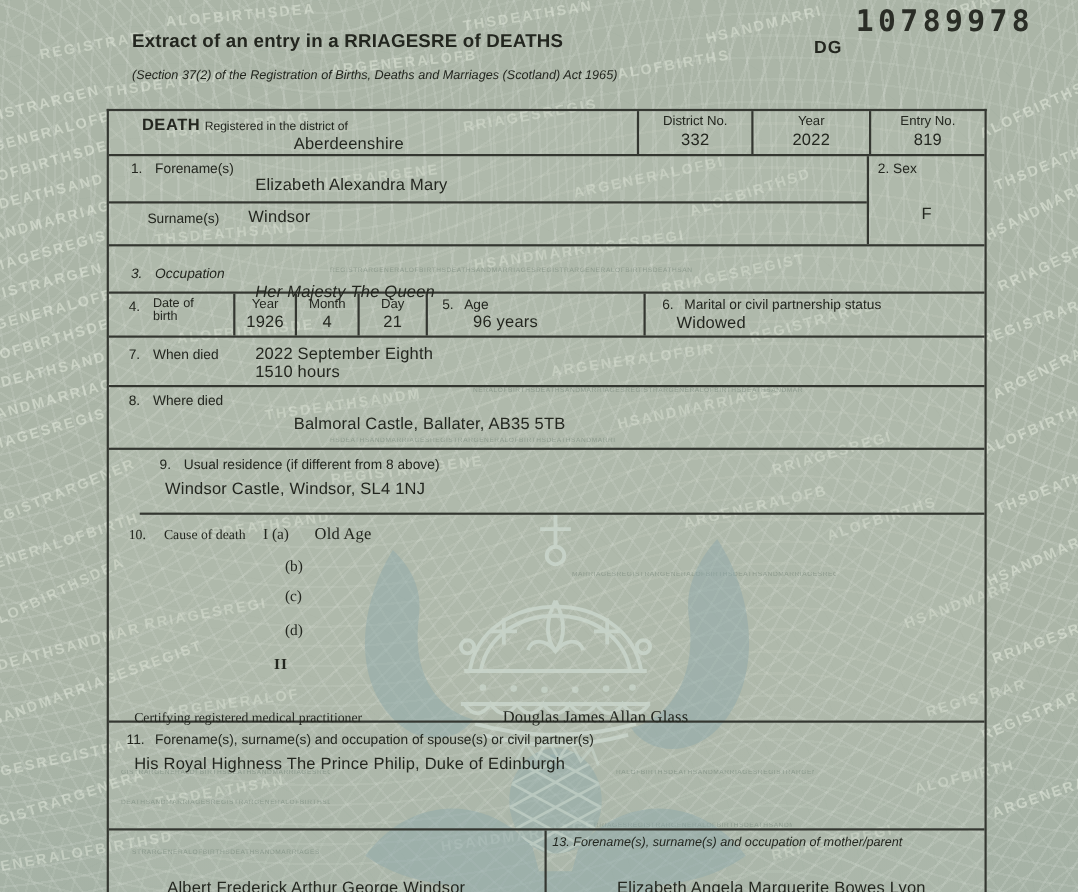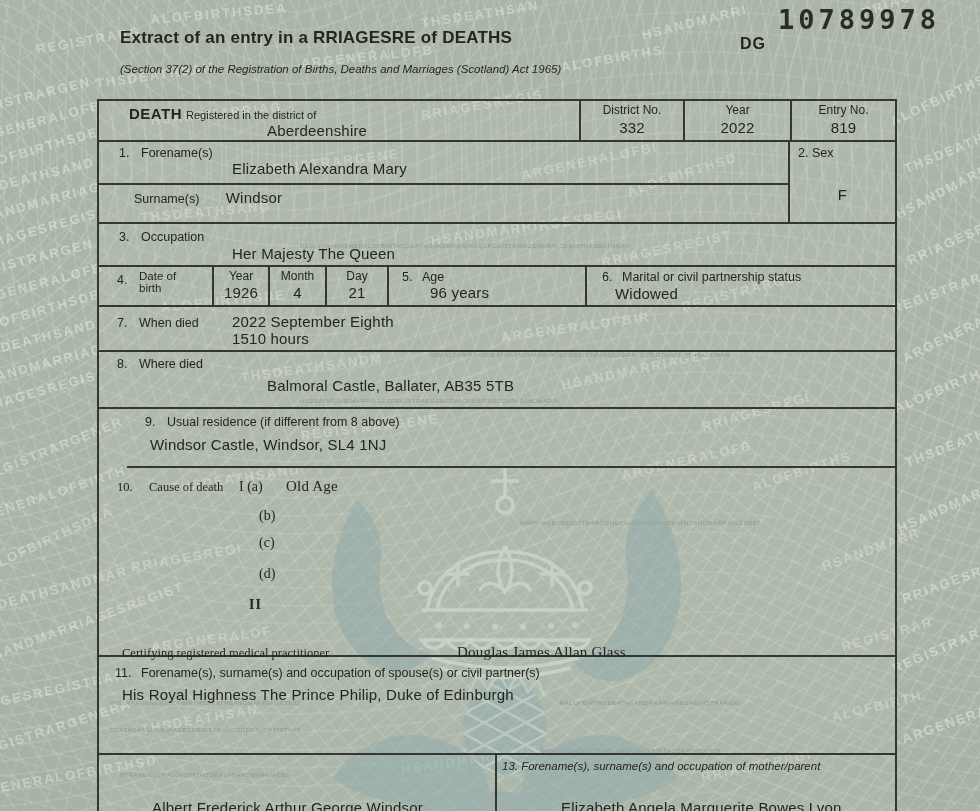--- a/index.html
+++ b/index.html
@@ -61,21 +61,21 @@
   .row23{height:82px;}
   .r23left{flex:1;display:flex;flex-direction:column;}
   .r2a{height:43px;box-sizing:border-box;border-bottom:2px solid #343731;padding:4px 0 0 20px;}
   .r2a .val{margin-left:113px;margin-top:0;}
   .r2b{flex:1;padding:4px 0 0 35px;}
   .r2b .lab{display:inline-block;vertical-align:top;margin-top:3px;}
   .r2b .val{display:inline-block;margin-left:22px;}
   .csex{width:107px;border-left:2px solid #343731;box-sizing:border-box;padding:4px 0 0 8px;}
   .csex .val{display:block;text-align:center;margin-top:26px;padding-right:8px;}
 
-  .row4{height:43px;padding:6px 0 0 20px;}
+  .row4{height:43px;padding:18px 0 0 20px;font-style:italic;}
   .row4 .val{margin-left:113px;margin-top:1px;}
 
   .row5{height:40px;}
   .cdob{width:115px;padding:3px 0 0 18px;}
   .cdob .nm{display:inline-block;vertical-align:top;width:55px;font-size:11.5px;line-height:12px;}
   .csm{text-align:center;padding-top:3px;}
   .csm .lab{font-size:12px;}
   .cY{width:56px;} .cM{width:57px;} .cD{width:62px;}
   .cAge{width:198px;padding:3px 0 0 13px;}
   .cAge .num{width:20px;}

